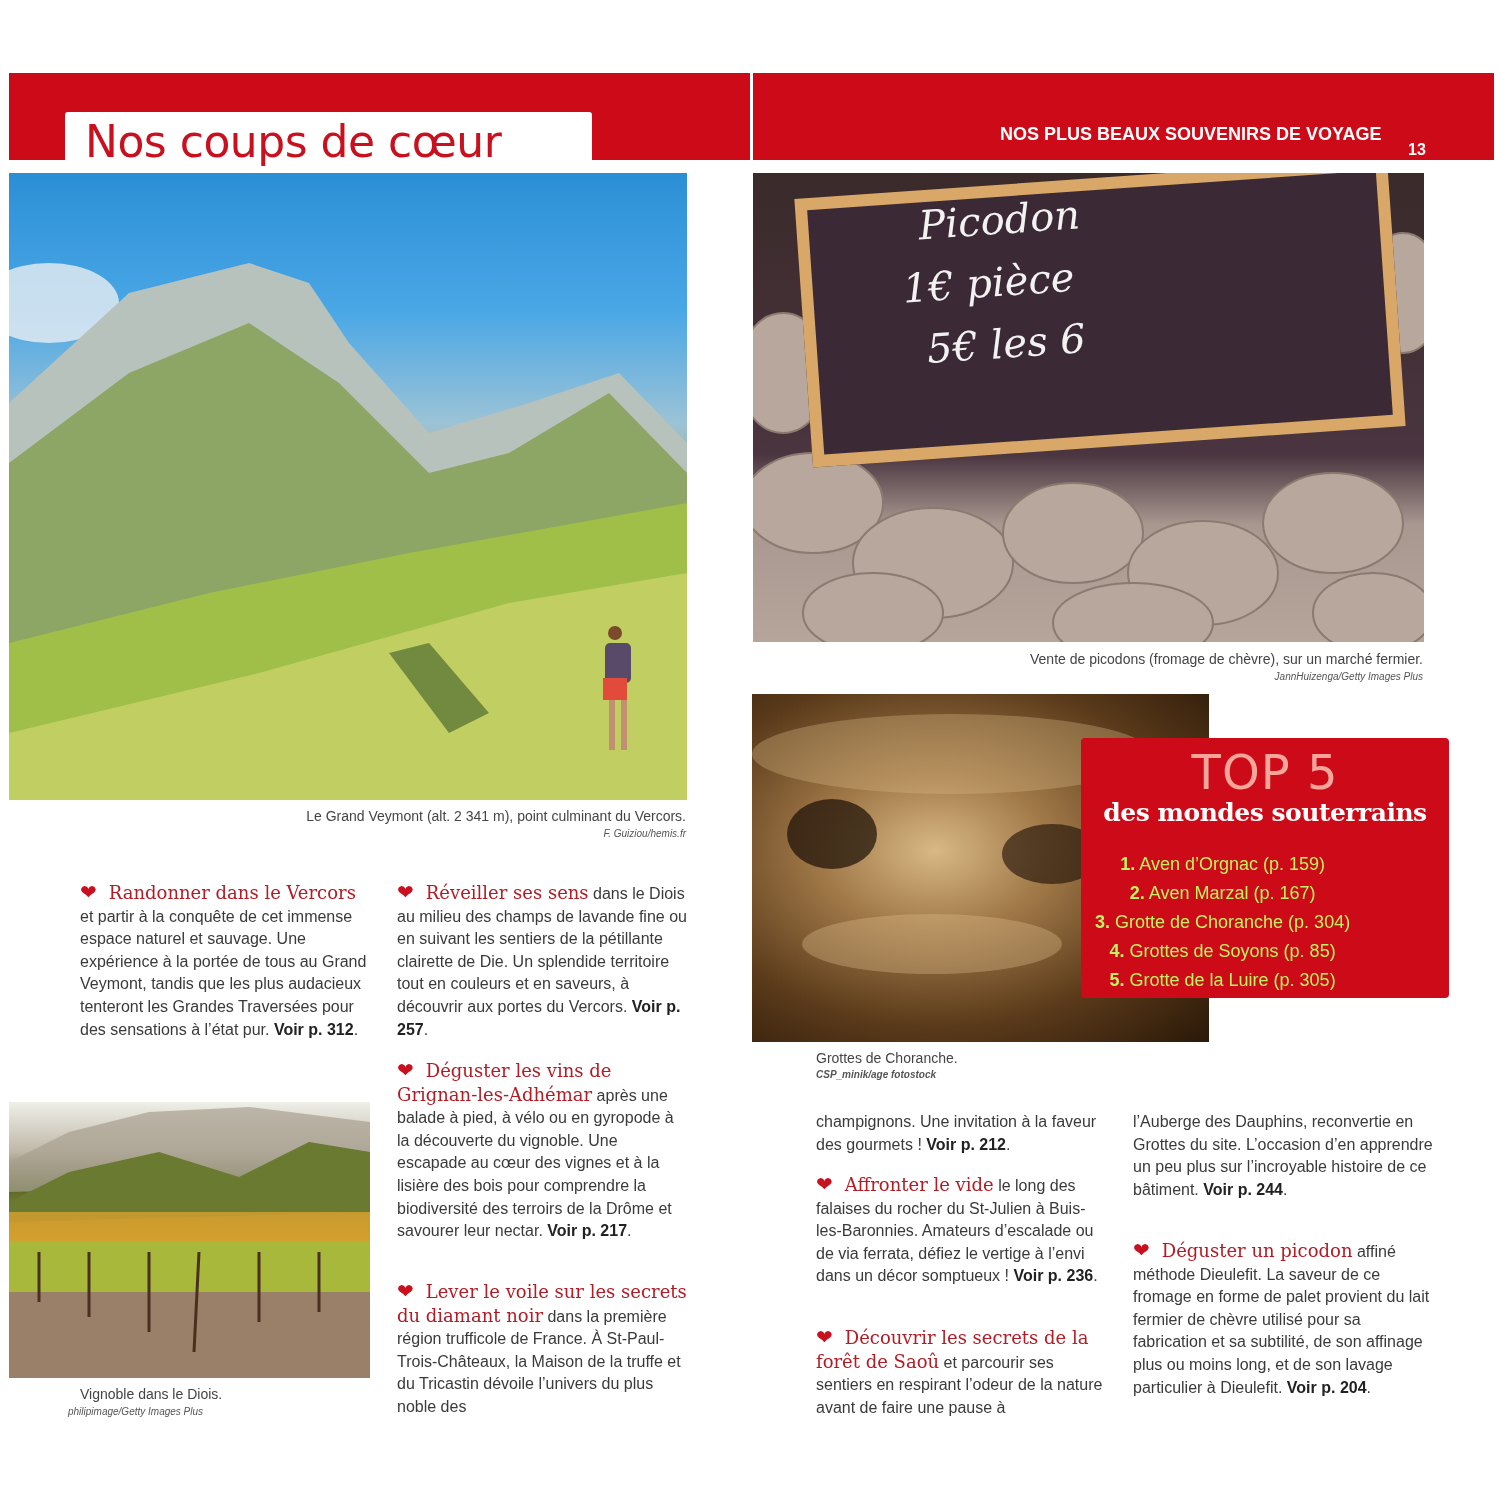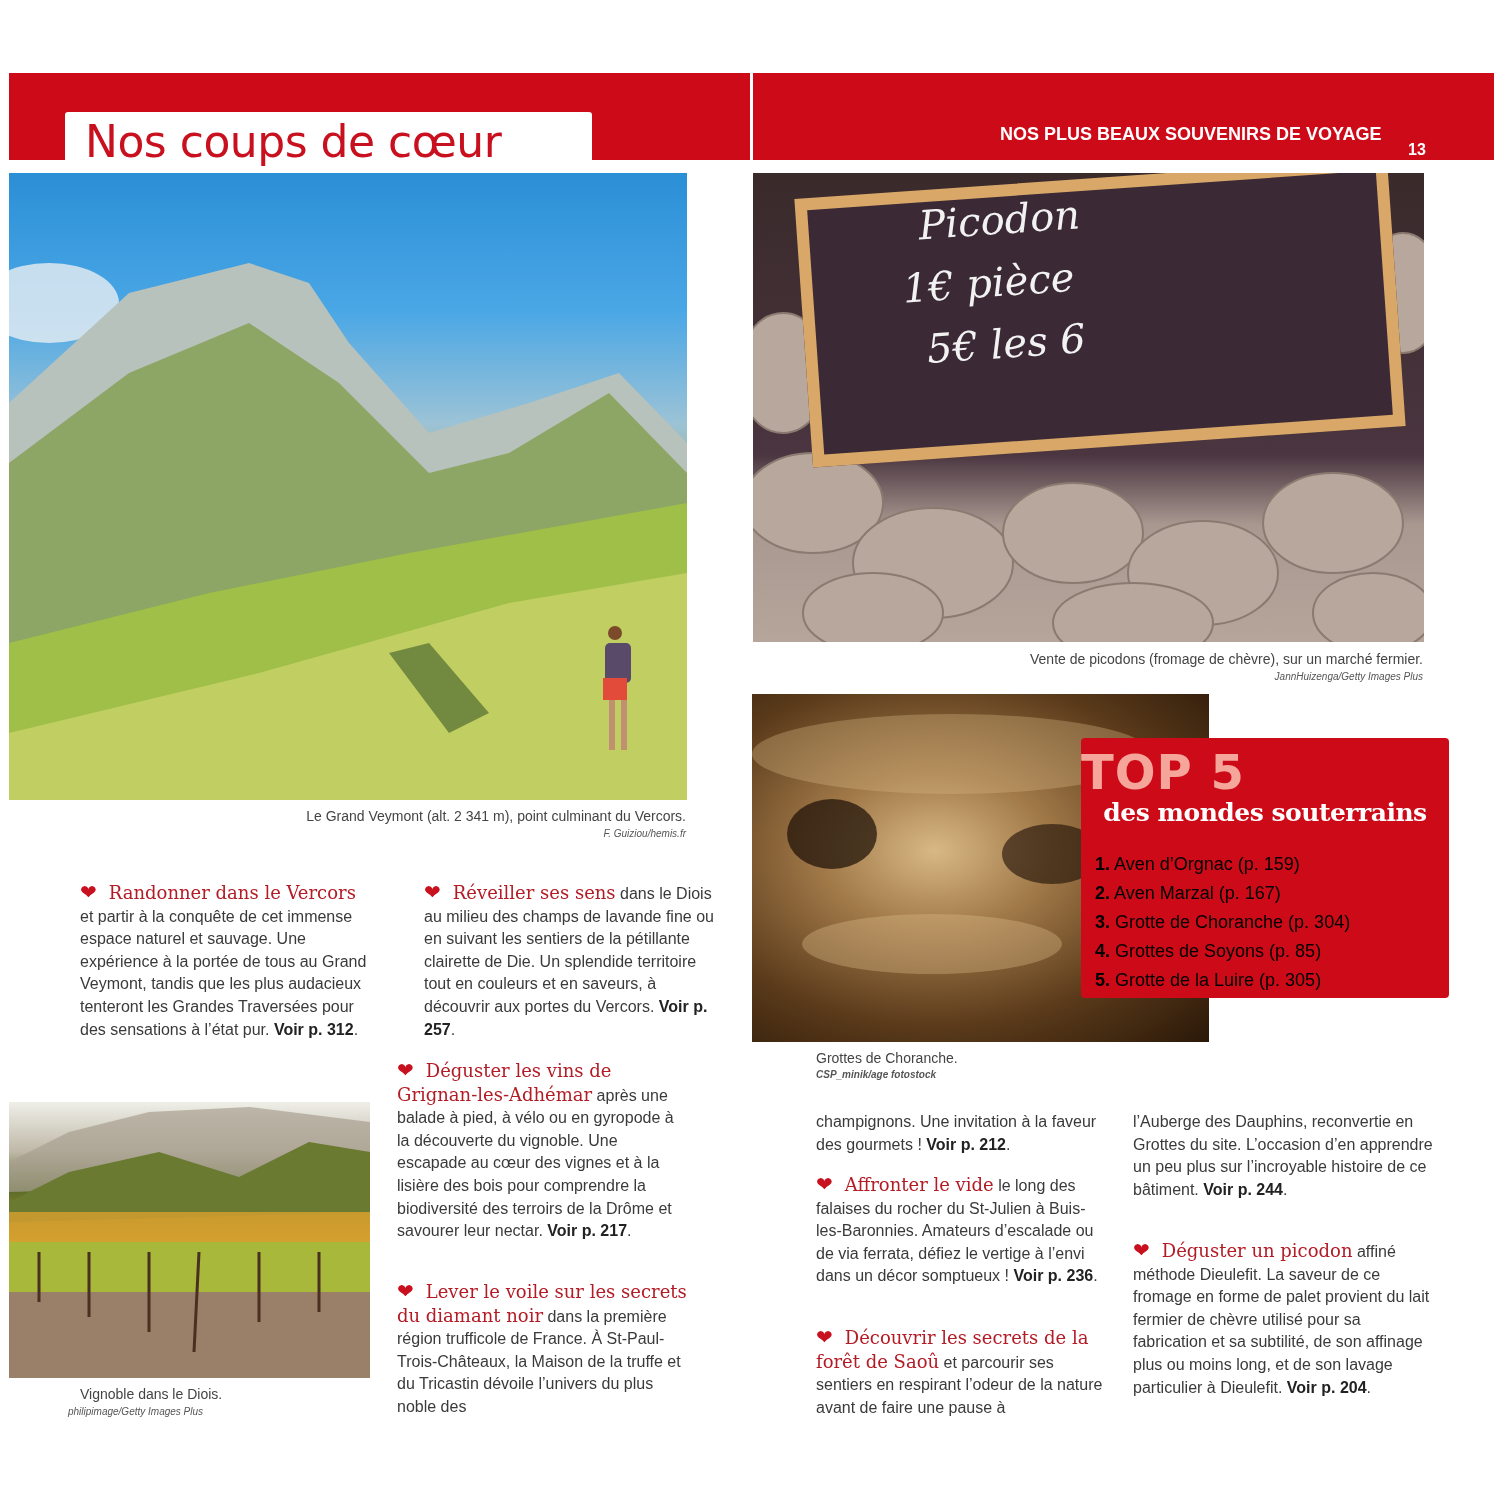--- a/index.html
+++ b/index.html
@@ -24,24 +24,24 @@
   .caption{font-size:14px;color:#444;text-align:right;white-space:nowrap;}
   .credit{font-size:10px;font-style:italic;color:#555;text-align:right;white-space:nowrap;}
   .caption-l{text-align:right;}
   
   .item{font-size:16px;line-height:22.6px;color:#3a3a3a;}
   .item .head{font-family:"DejaVu Serif",serif;font-weight:normal;font-size:18px;color:#b31b25;}
   .item .voir{font-weight:bold;color:#222;}
   .heart{display:inline-block;color:#c8101e;font-size:20px;margin-right:12px;line-height:1;}
   
   .top5{left:1081px;top:738px;width:368px;height:260px;background:#cd0a17;border-radius:4px;color:#fff;}
-  .top5-title{position:absolute;left:0;right:0;top:6px;font-family:"DejaVu Sans",sans-serif;font-weight:bold;font-size:48px;color:#f5a59a;letter-spacing:1px;}
+  .top5-title{position:absolute;left:0;right:0;top:6px;text-align:center;font-family:"DejaVu Sans",sans-serif;font-weight:normal;font-size:48px;color:#f5a59a;letter-spacing:1px;}
   .top5-sub{position:absolute;left:0;right:0;top:60px;text-align:center;font-family:"DejaVu Serif",serif;font-weight:bold;font-size:25px;color:#fff;letter-spacing:-0.5px;}
   .top5-list{position:absolute;left:14px;top:112px;margin:0;padding:0;list-style:none;}
-  .top5-list li{font-size:18px;line-height:29px;color:#000000;white-space:nowrap;}
+  .top5-list li{font-size:18px;line-height:29px;color:#bef264;white-space:nowrap;text-align:center;}
   .top5-list .num{font-weight:bold;}
 </style>
 </head>
 <body>
 
 <div class="abs band-left"></div>
 <div class="abs band-right"></div>
 <div class="abs title-tab"></div>
 <div class="abs page-title">Nos coups de cœur</div>
 <div class="abs running-head">NOS PLUS BEAUX SOUVENIRS DE VOYAGE</div>
@@ -129,21 +129,21 @@
     <li><span class="num">3.</span><span> Grotte de Choranche (p. 304)</span></li>
     <li><span class="num">4.</span><span> Grottes de Soyons (p. 85)</span></li>
     <li><span class="num">5.</span><span> Grotte de la Luire (p. 305)</span></li>
   </ul>
 </div>
 
 <div class="abs item" style="left:80px;top:882px;width:292px;">
   <span class="heart">❤</span><span class="head">Randonner dans le Vercors</span><span> et partir à la conquête de cet immense espace naturel et sauvage. Une expérience à la portée de tous au Grand Veymont, tandis que les plus audacieux tenteront les Grandes Traversées pour des sensations à l’état pur. </span><span class="voir">Voir p. 312</span><span>.</span>
 </div>
 
-<div class="abs item" style="left:397px;top:882px;width:292px;margin-left:27px;">
+<div class="abs item" style="left:397px;top:882px;width:292px;">
   <span class="heart">❤</span><span class="head">Réveiller ses sens</span><span> dans le Diois au milieu des champs de lavande fine ou en suivant les sentiers de la pétillante clairette de Die. Un splendide territoire tout en couleurs et en saveurs, à découvrir aux portes du Vercors. </span><span class="voir">Voir p. 257</span><span>.</span>
 </div>
 <div class="abs item" style="left:397px;top:1060px;width:292px;">
   <span class="heart">❤</span><span class="head">Déguster les vins de Grignan-les-Adhémar</span><span> après une balade à pied, à vélo ou en gyropode à la découverte du vignoble. Une escapade au cœur des vignes et à la lisière des bois pour comprendre la biodiversité des terroirs de la Drôme et savourer leur nectar. </span><span class="voir">Voir p. 217</span><span>.</span>
 </div>
 <div class="abs item" style="left:397px;top:1281px;width:292px;">
   <span class="heart">❤</span><span class="head">Lever le voile sur les secrets du diamant noir</span><span> dans la première région trufficole de France. À St-Paul-Trois-Châteaux, la Maison de la truffe et du Tricastin dévoile l’univers du plus noble des</span>
 </div>
 
 <div class="abs item" style="left:816px;top:1111px;width:292px;">

